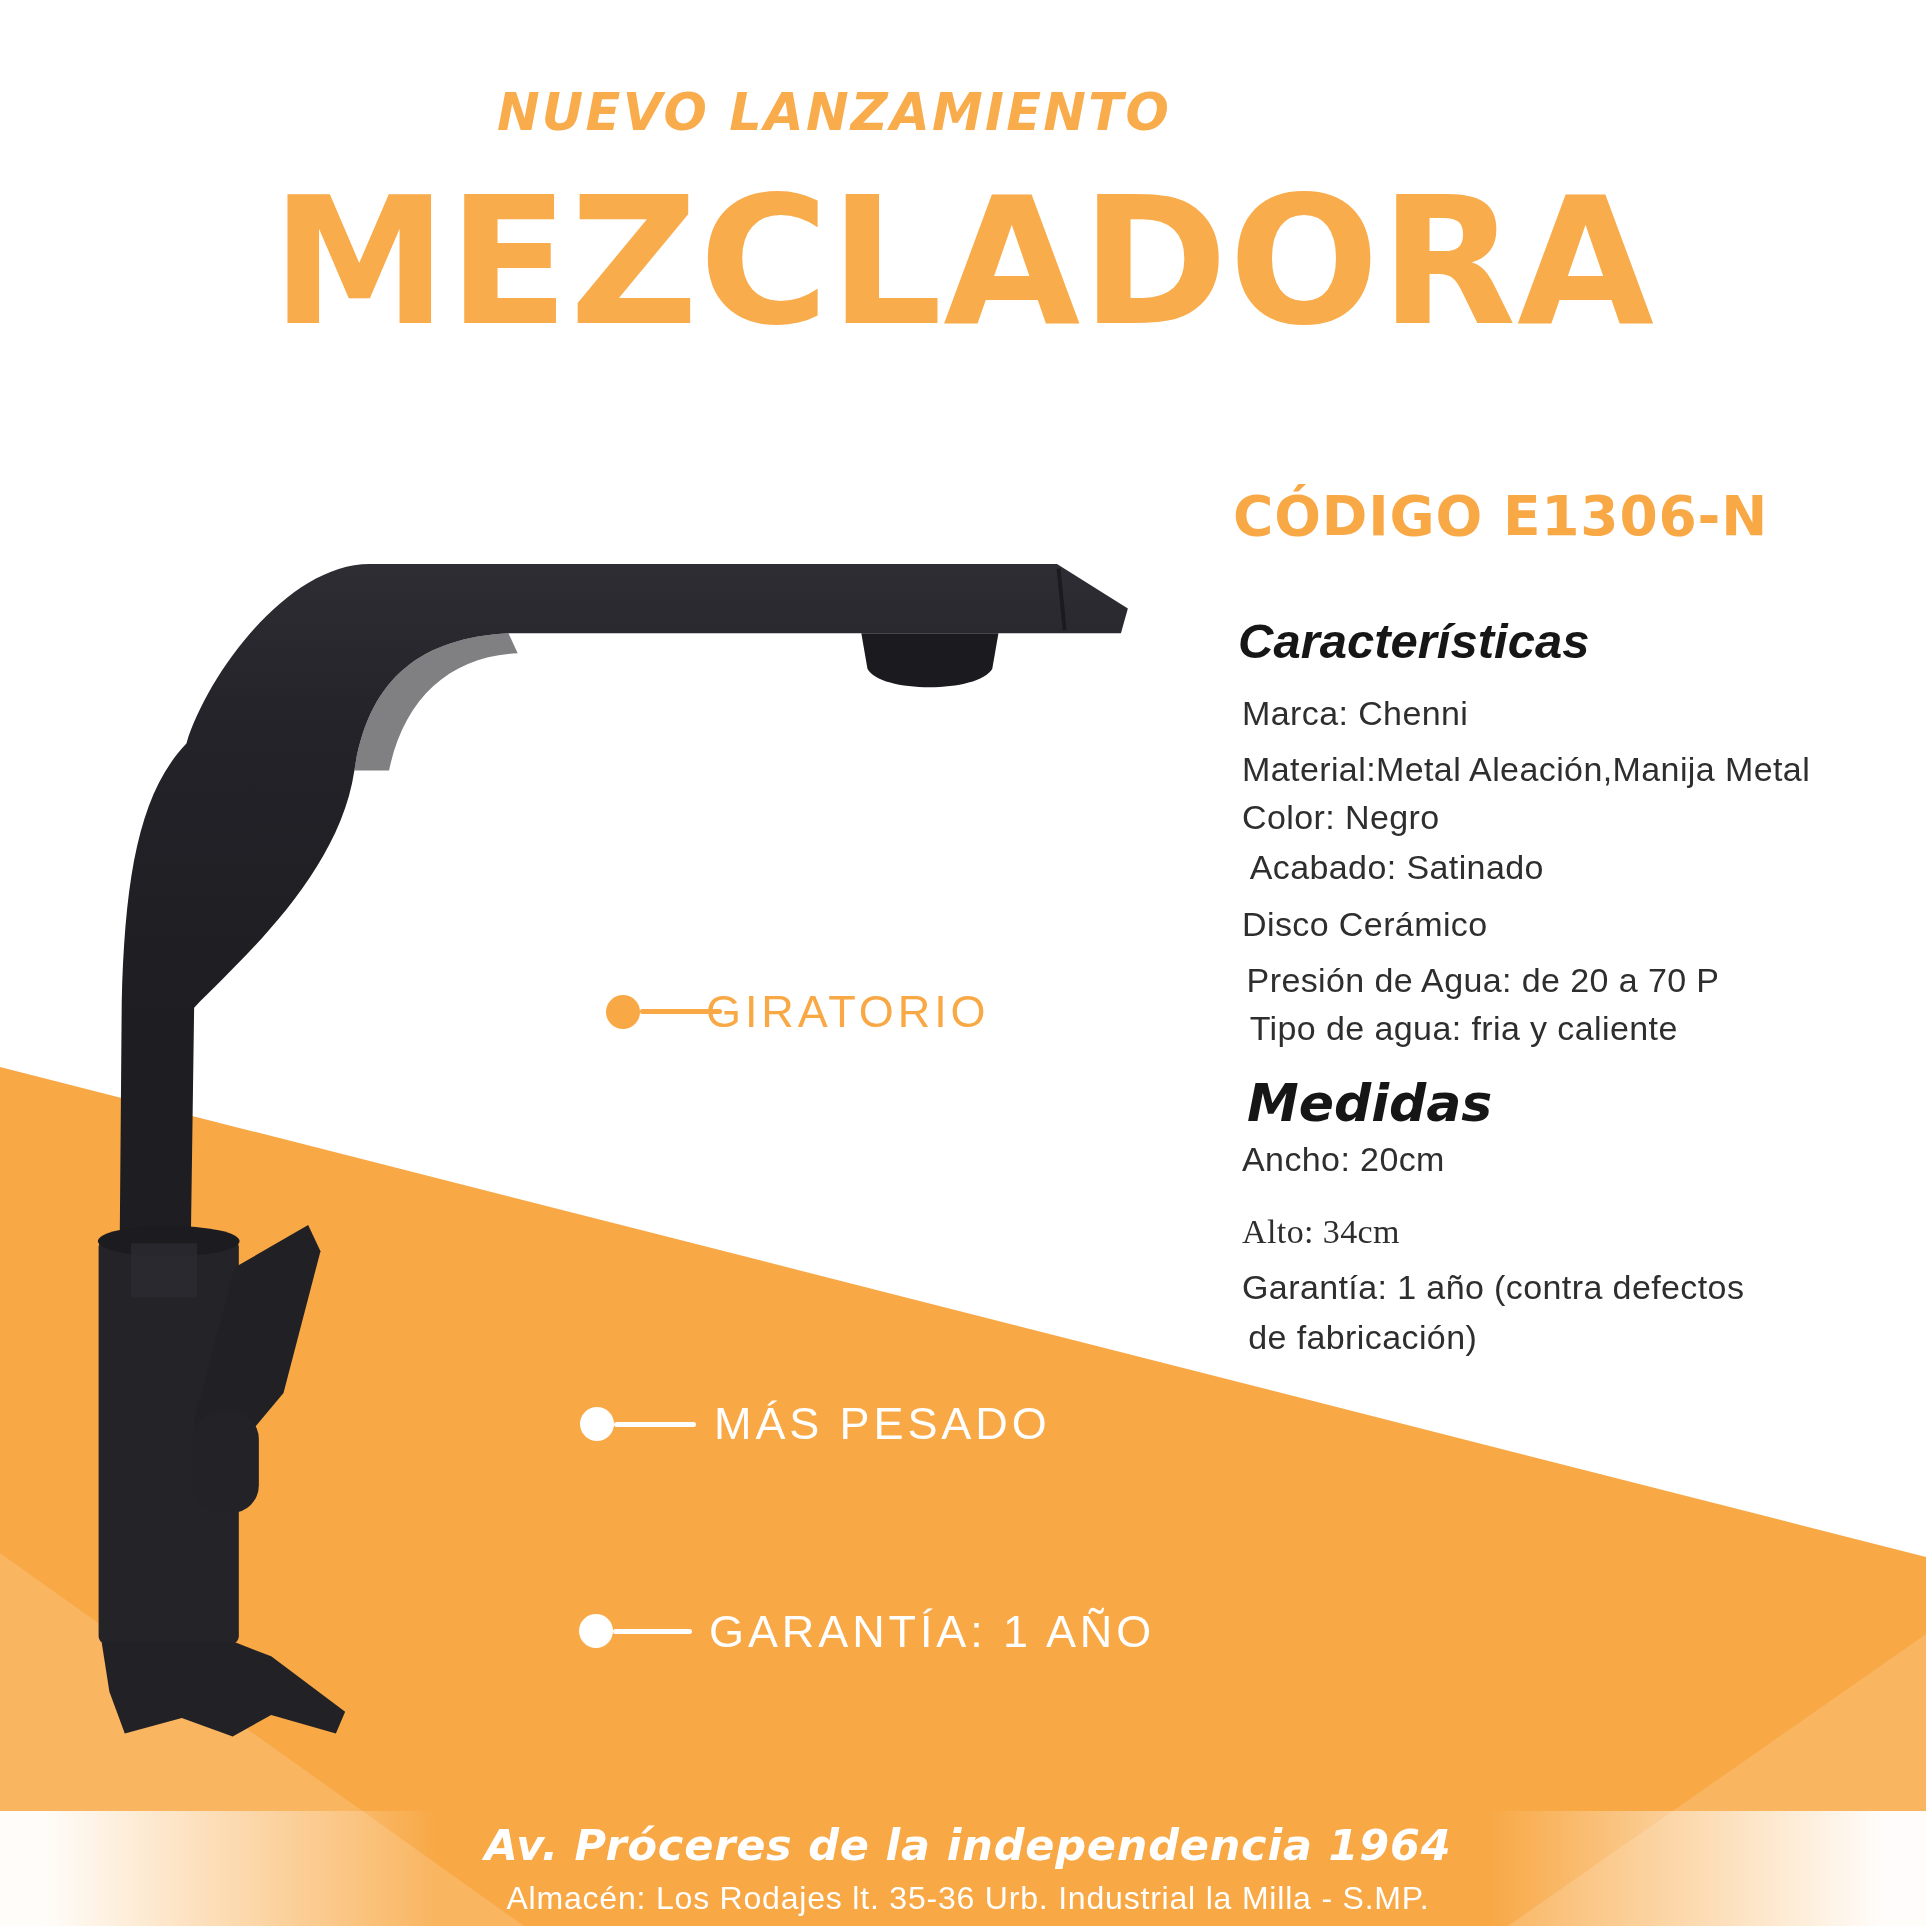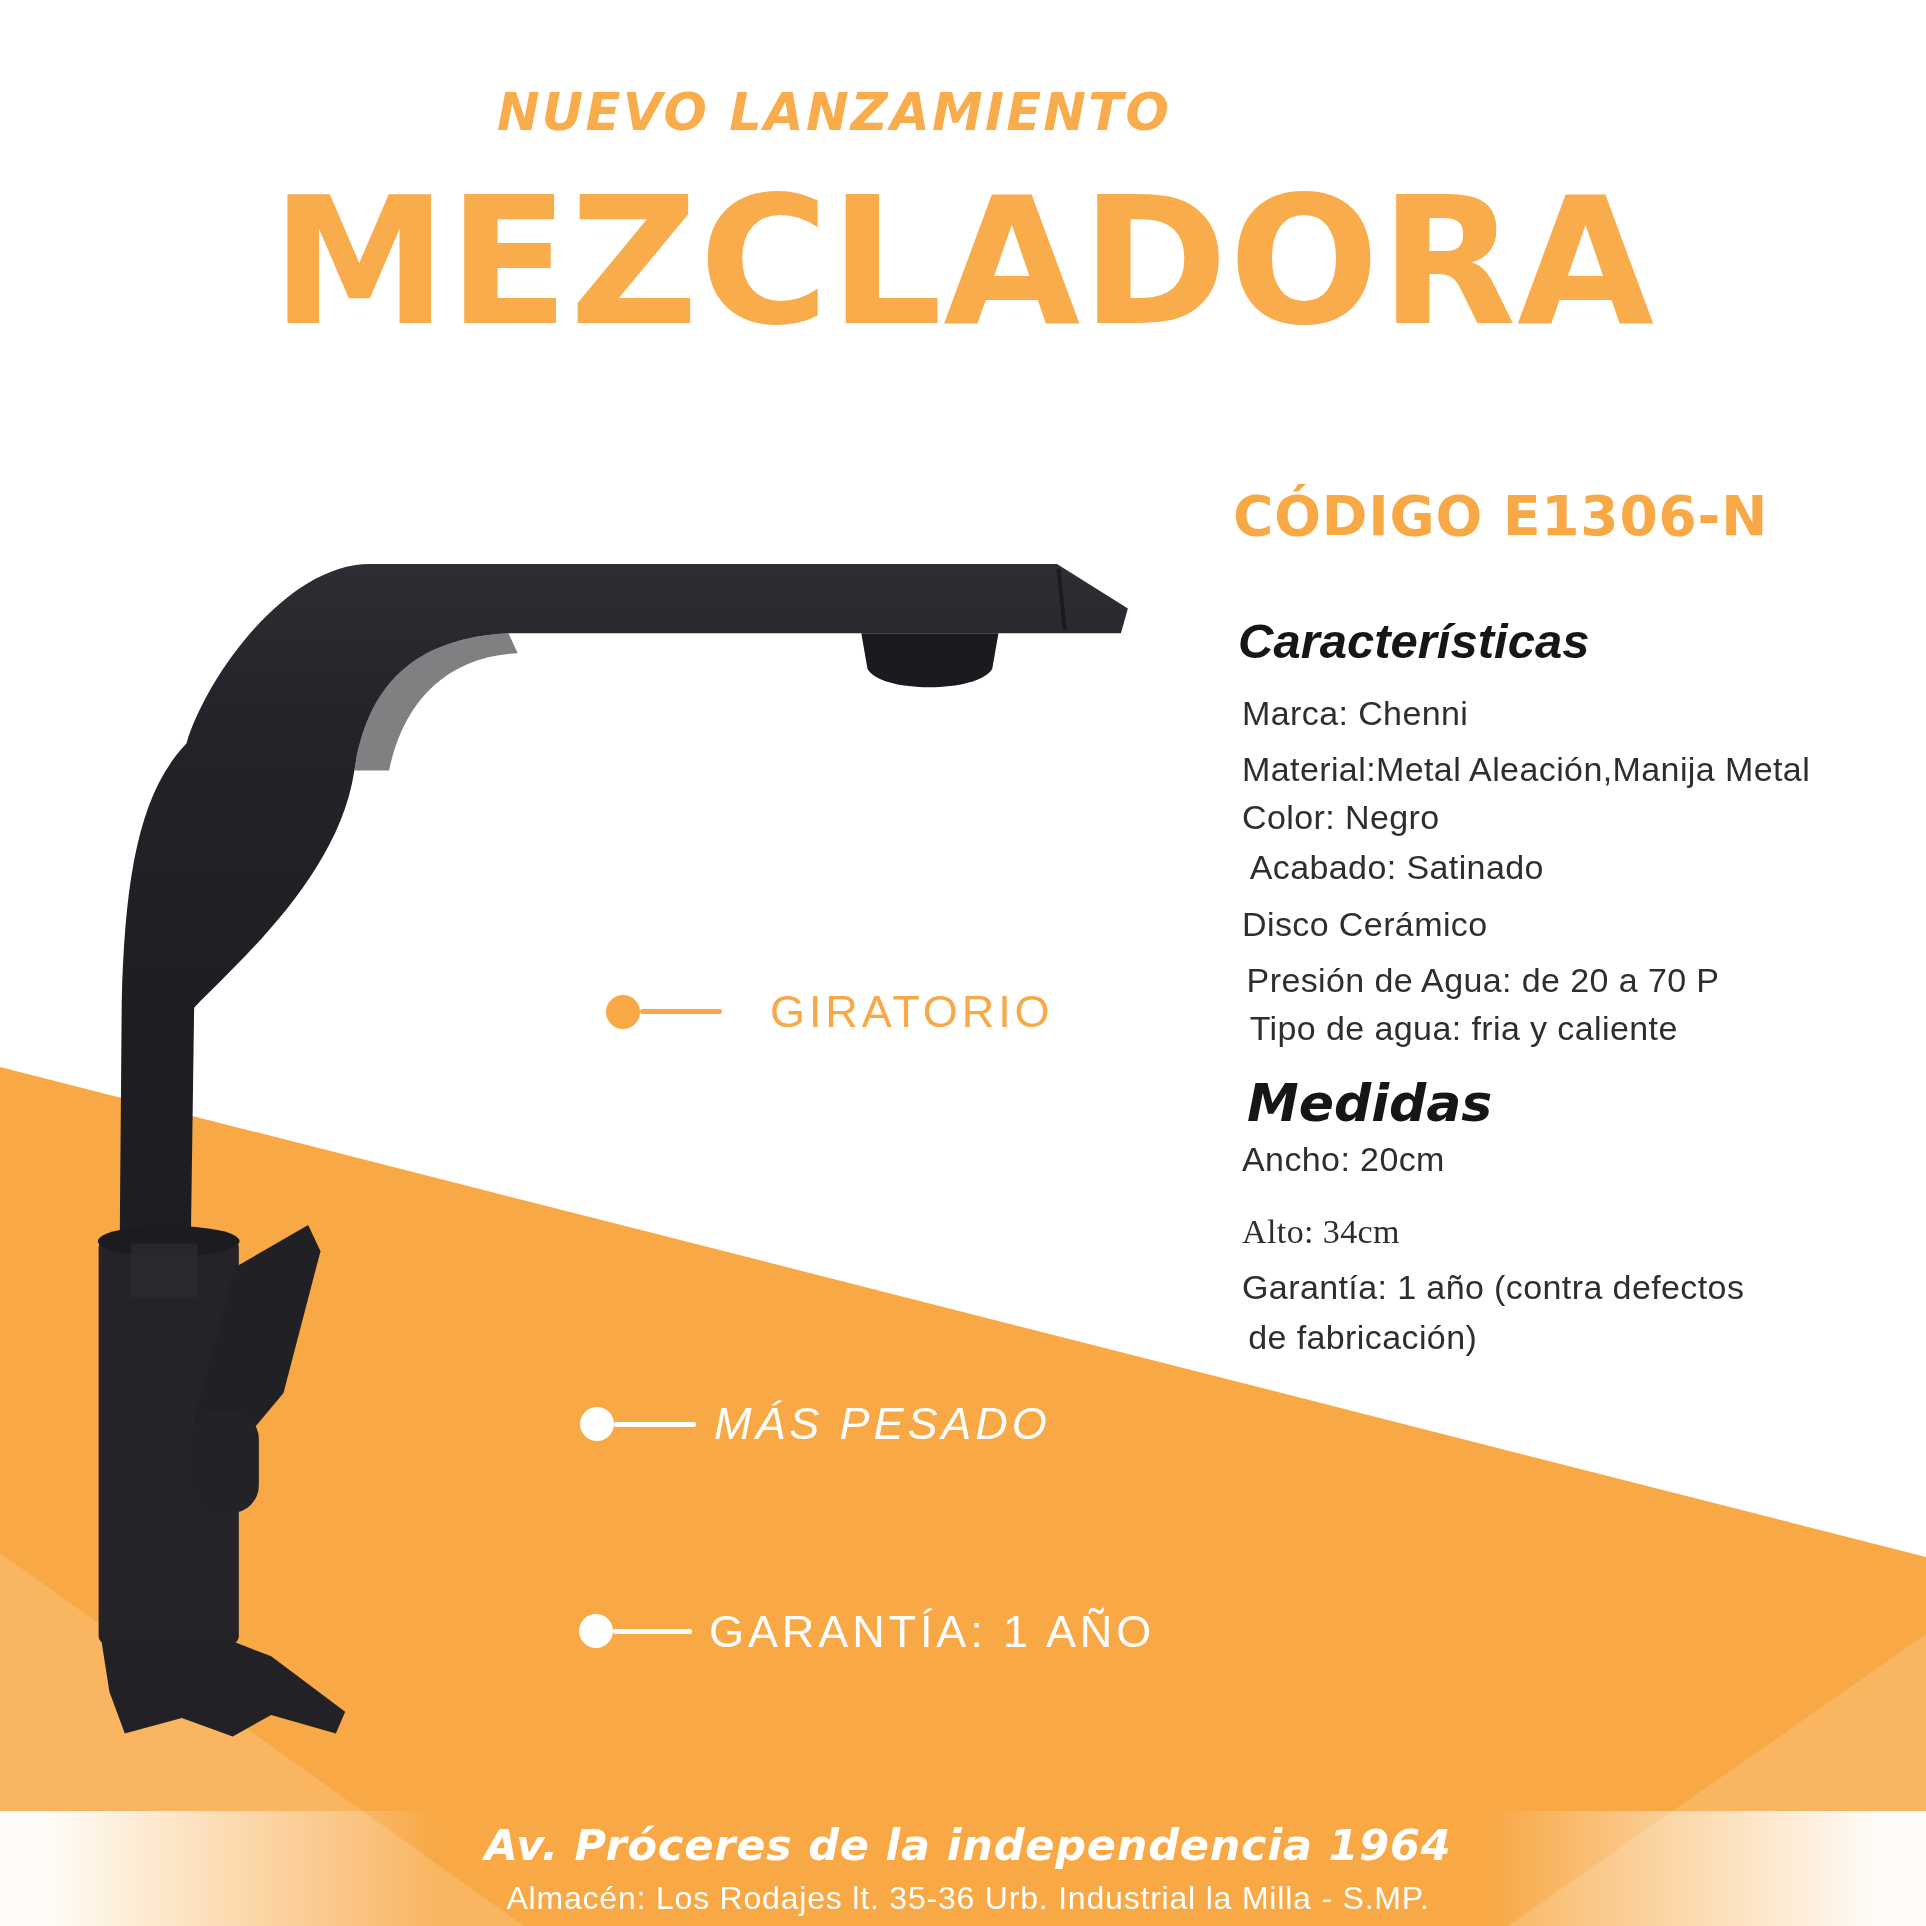--- a/index.html
+++ b/index.html
@@ -191,25 +191,25 @@
 <div class="abs medidas-heading">Medidas</div>
 <div class="abs meas-list">
   <div class="meas-item">Ancho: 20cm</div>
   <div class="meas-item">Alto: 34cm</div>
   <div class="meas-item">Garantía: 1 año (contra defectos</div>
   <div class="meas-item">de fabricación)</div>
 </div>
 
 <div class="abs dot dot-orange" style="left:606px;top:995px;"></div>
 <div class="abs conn conn-orange" style="left:640px;top:1009px;width:82px;"></div>
-<div class="abs callout-label co-orange" style="left:770px;top:984px;">GIRATORIO</div>
+<div class="abs callout-label co-orange" style="left:706px;top:984px;">GIRATORIO</div>
 
 <div class="abs dot dot-white" style="left:580px;top:1407px;"></div>
 <div class="abs conn conn-white" style="left:614px;top:1422px;width:82px;"></div>
-<div class="abs callout-label co-white" style="left:714px;top:1396px;font-style:italic;">MÁS PESADO</div>
+<div class="abs callout-label co-white" style="left:714px;top:1396px;">MÁS PESADO</div>
 
 <div class="abs dot dot-white" style="left:579px;top:1614px;"></div>
 <div class="abs conn conn-white" style="left:613px;top:1629px;width:79px;"></div>
 <div class="abs callout-label co-white" style="left:709px;top:1604px;">GARANTÍA: 1 AÑO</div>
 
 <div class="abs footer-line1">Av. Próceres de la independencia 1964</div>
 <div class="abs footer-line2">Almacén: Los Rodajes lt. 35-36 Urb. Industrial la Milla - S.MP.</div>
 
 
 </body></html>

